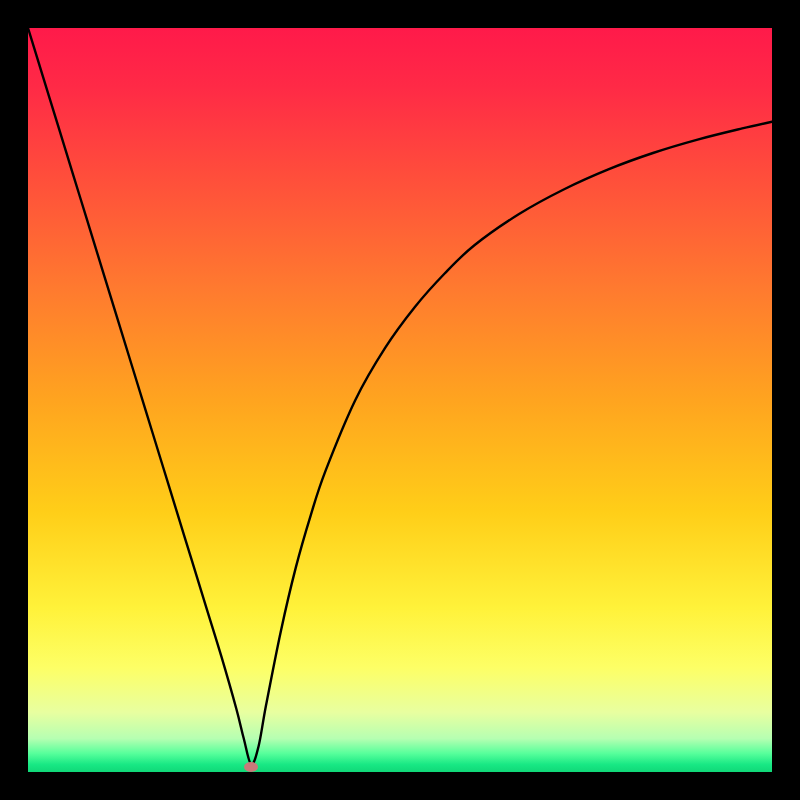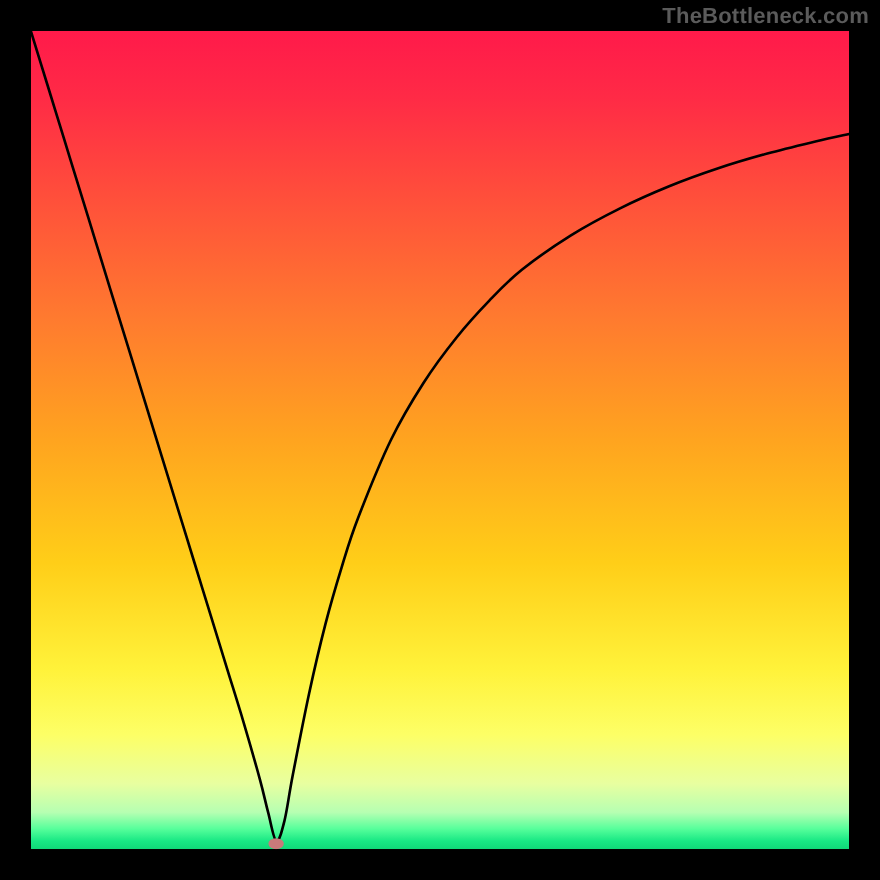--- a/index.html
+++ b/index.html
@@ -58,21 +58,20 @@
     background: #c97a7a;
     border-radius: 50%;
     transform: translate(-50%, -50%);
   }
 </style>
 </head>
 <body>
 
 <div class="frame">
 
-  <div class="watermark">TheBottleneck.com</div>
 
   <div class="plot-area">
     <svg class="gradient" viewBox="0 0 744 744" preserveAspectRatio="none">
       <defs>
         <linearGradient id="bg-grad" x1="0" y1="0" x2="0" y2="1">
             <stop offset="0.00%" stop-color="#ff1a4a"></stop>
             <stop offset="8.00%" stop-color="#ff2a46"></stop>
             <stop offset="20.00%" stop-color="#ff4e3b"></stop>
             <stop offset="35.00%" stop-color="#ff7a2f"></stop>
             <stop offset="50.00%" stop-color="#ffa41f"></stop>

